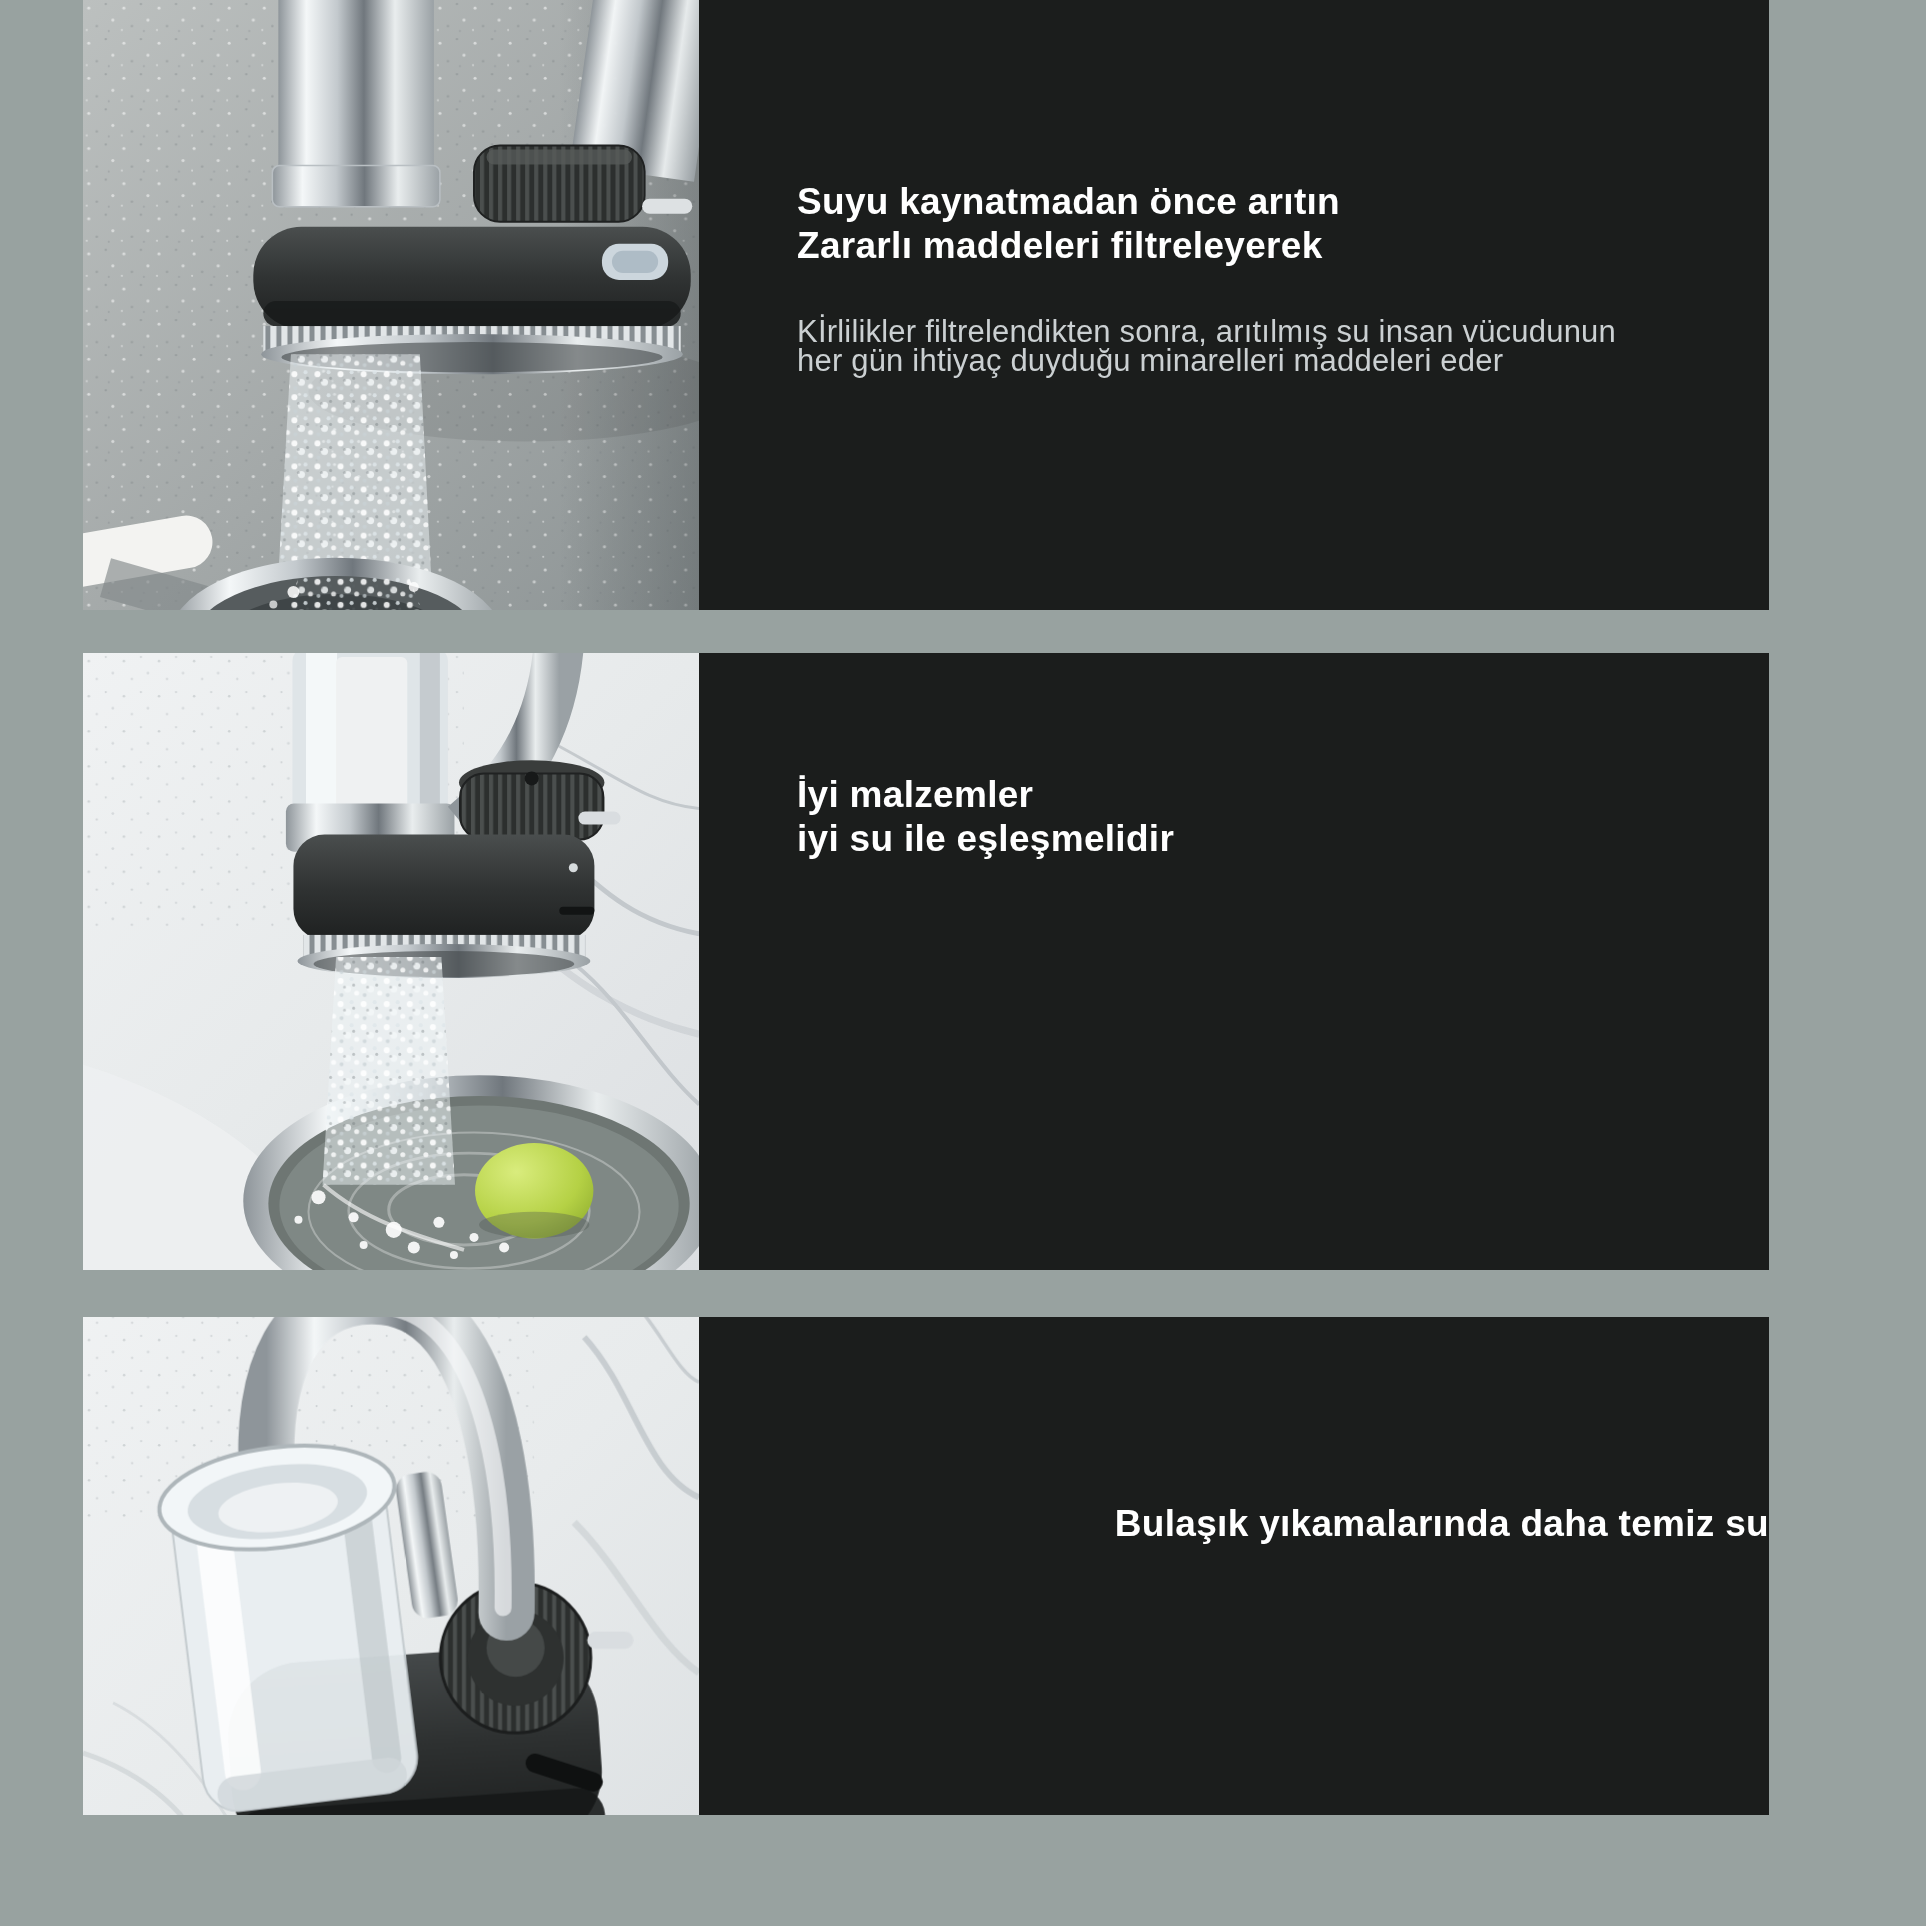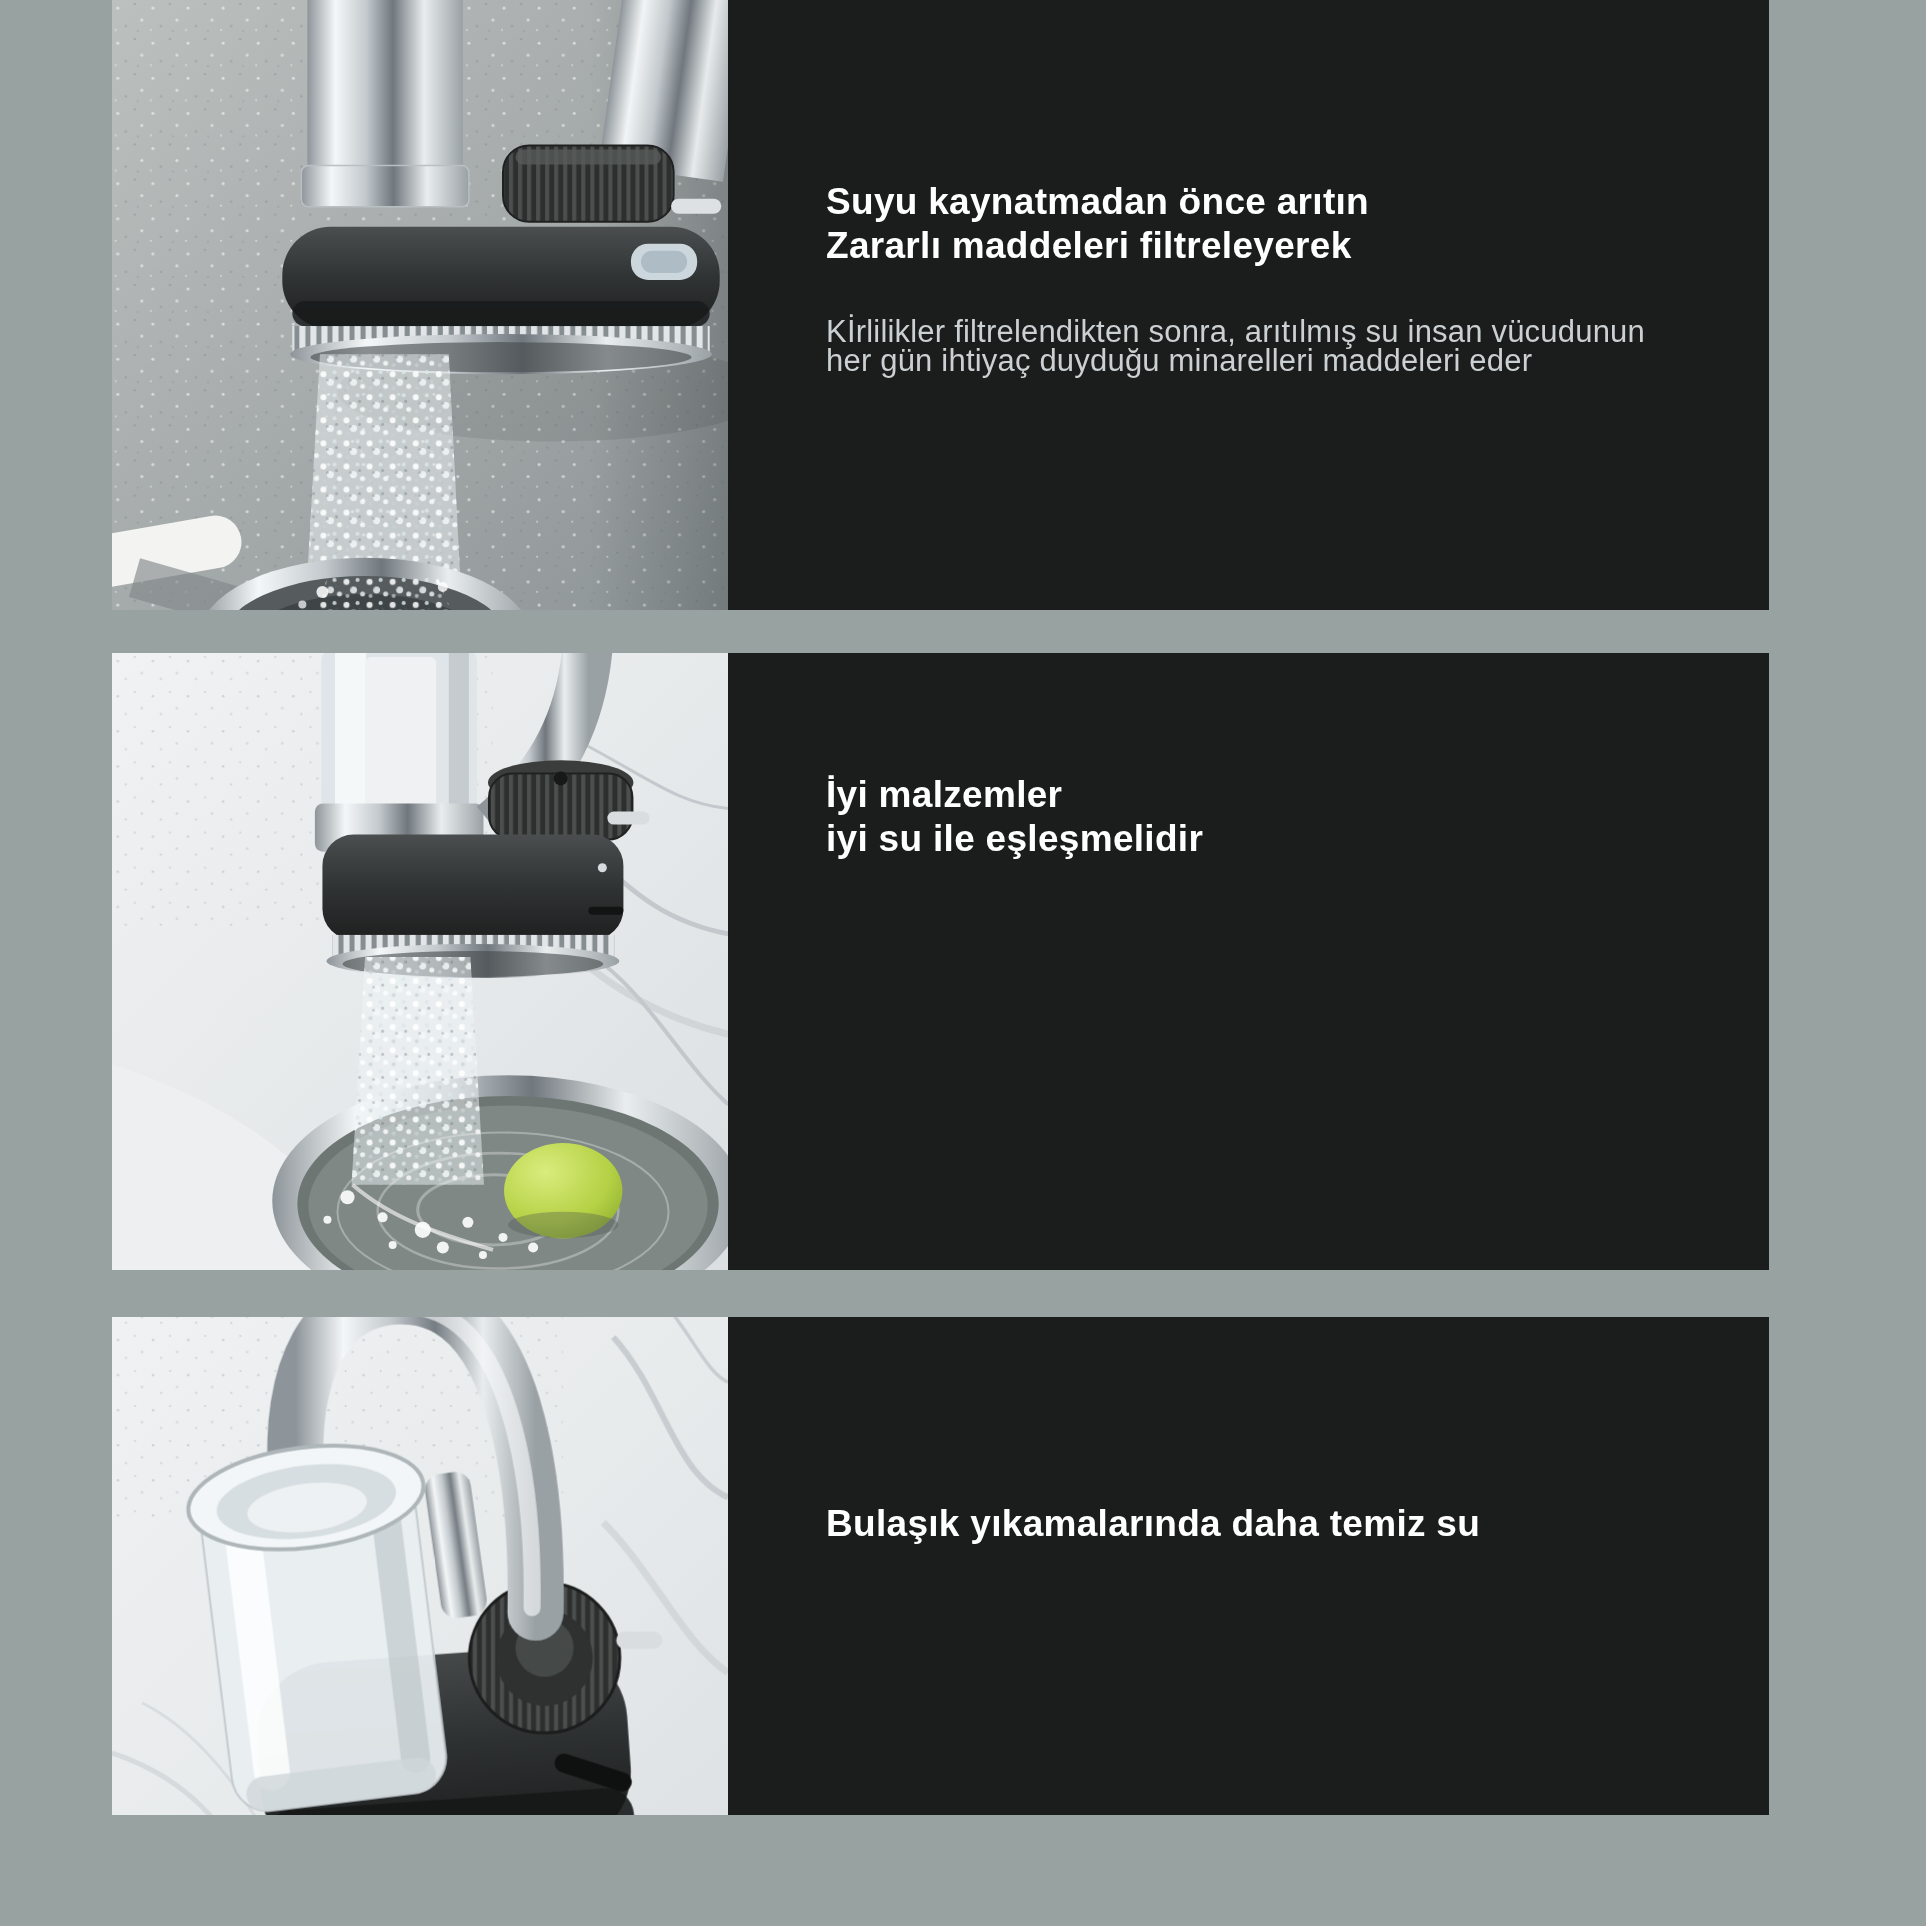--- a/index.html
+++ b/index.html
@@ -5,28 +5,28 @@
   * { box-sizing: border-box; margin: 0; padding: 0; }
   html, body {
     width: 1926px; height: 1926px;
     background: #98a2a0;
     font-family: "Liberation Sans", sans-serif;
     overflow: hidden;
   }
   .page { width: 1926px; height: 1926px; }
   .band {
     display: flex;
-    margin-left: 112px;
+    margin-left: 83px;
     margin-right: 157px;
   }
   #band1 { height: 610px; }
   .gap1  { height: 43px; }
   #band2 { height: 617px; }
   .gap2  { height: 47px; }
-  #band3 { height: 498px; }
+  #band3 { height: 498px; text-align: right; }
   .photo {
     flex: 0 0 616px;
     width: 616px;
     position: relative;
     overflow: hidden;
   }
   .photo svg { display:block; width:100%; height:100%; }
   .panel {
     flex: 1;
     background: #1b1d1c;

